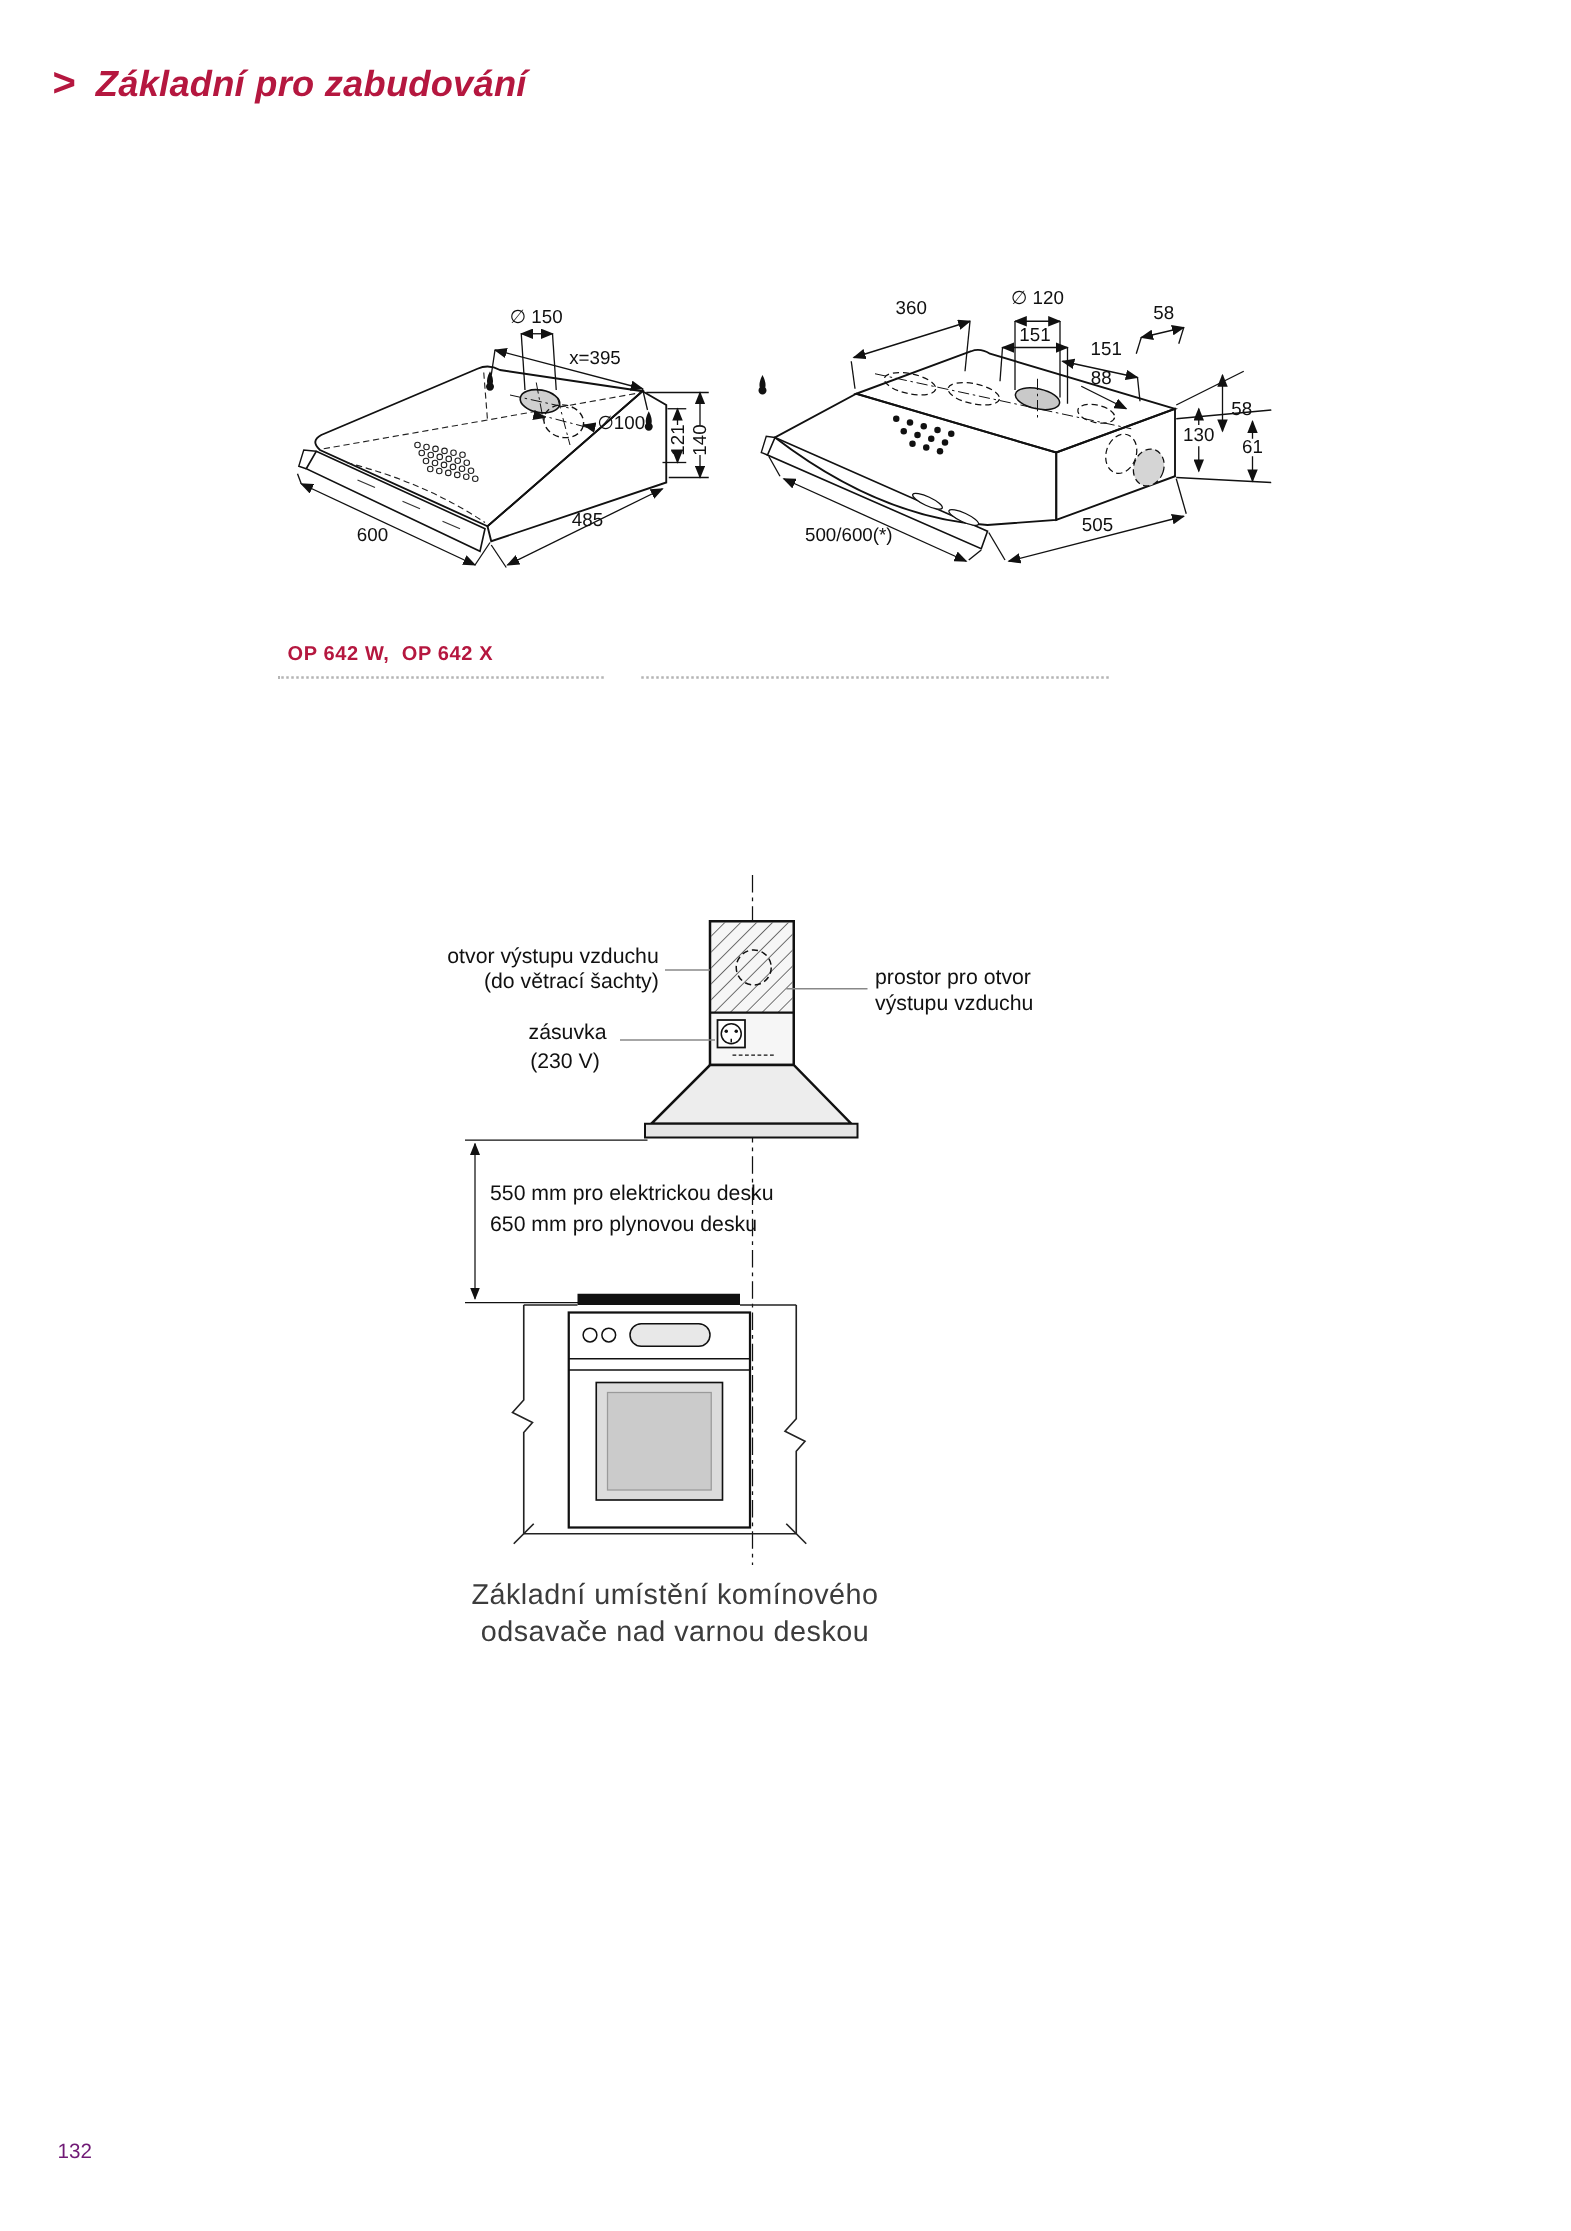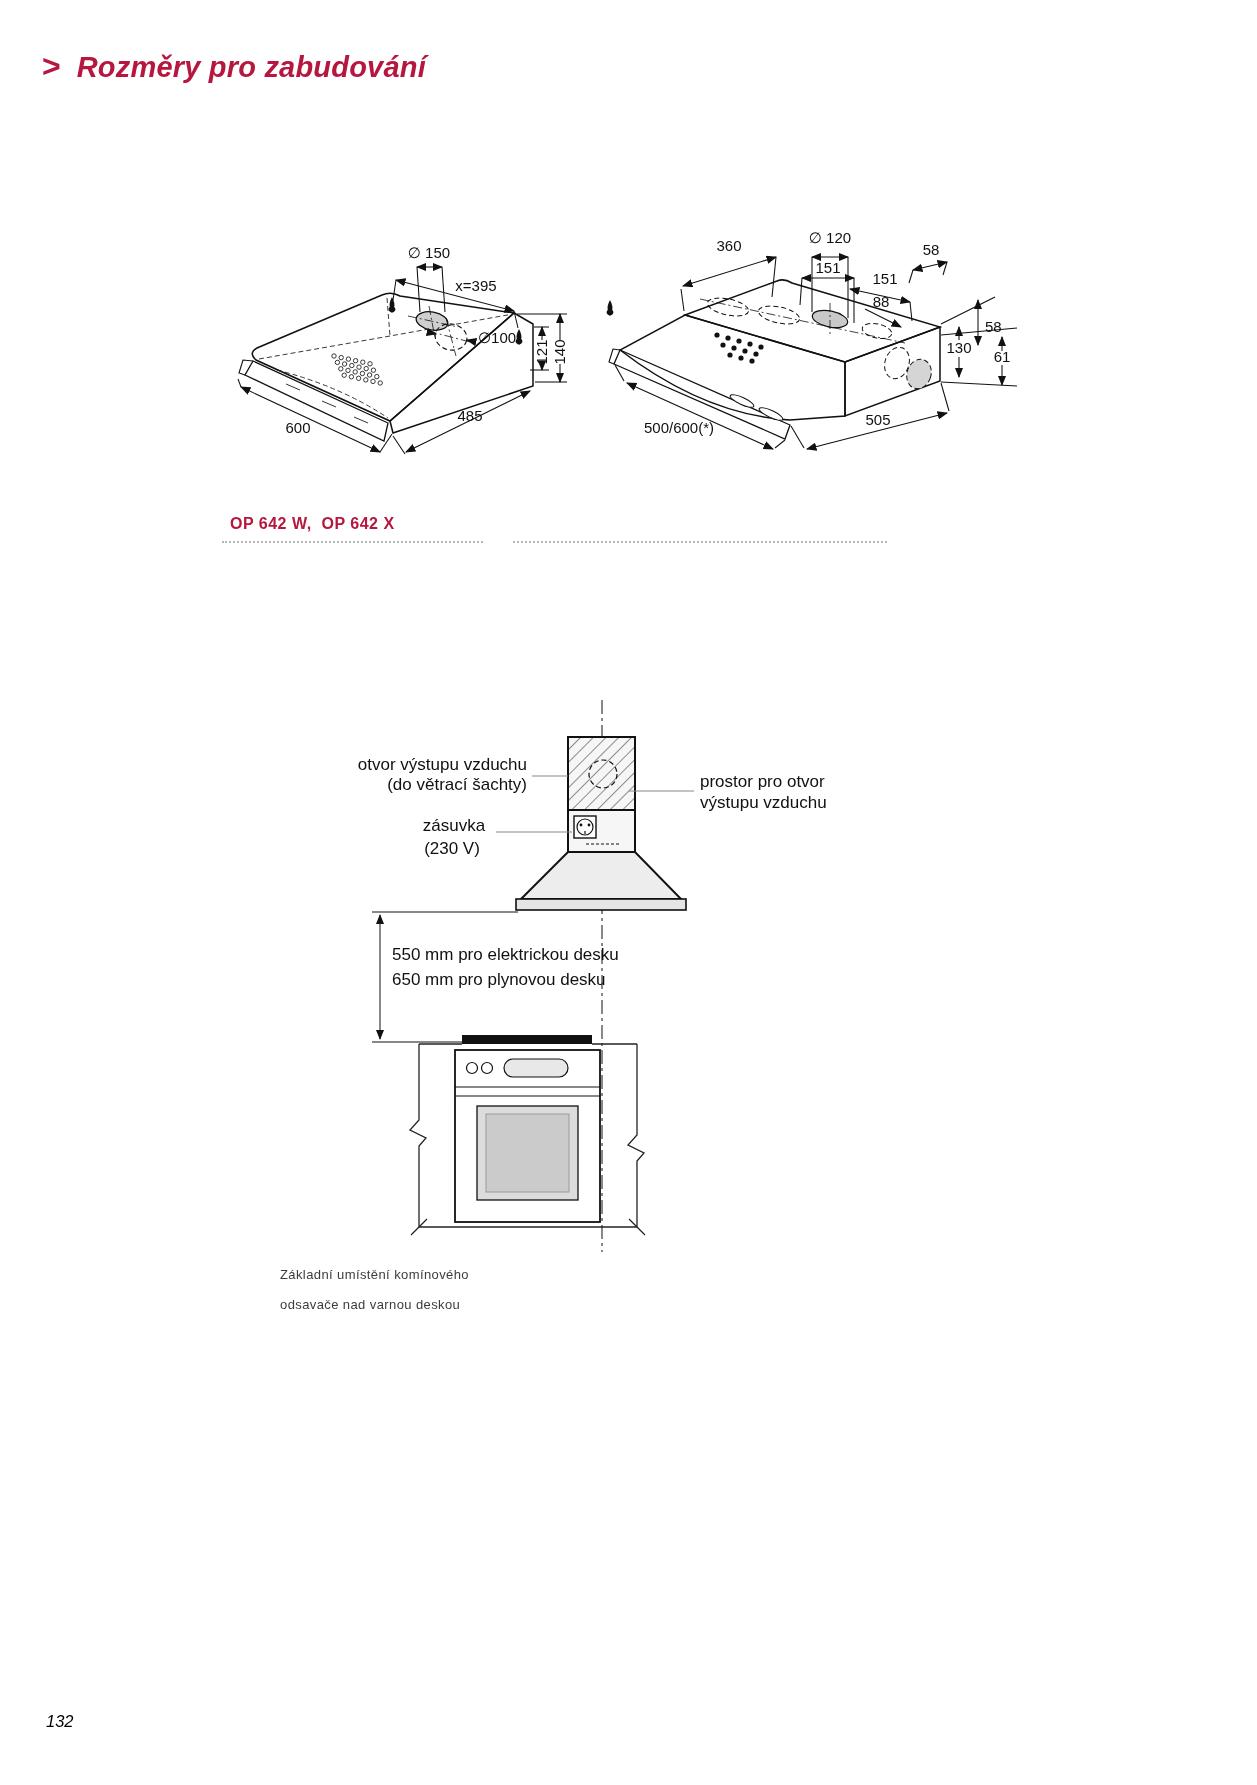--- a/index.html
+++ b/index.html
@@ -9,37 +9,37 @@
   
   .title-row{position:absolute;left:42px;top:50px;display:flex;align-items:baseline;}
   .chev{color:#b5173f;font-size:32px;font-weight:bold;line-height:1;}
   .title{margin:0 0 0 16px;color:#b5173f;font-size:29px;font-style:italic;font-weight:bold;
          letter-spacing:.2px;}
   
   .model-label{position:absolute;color:#b5173f;font-weight:bold;font-size:16px;
                letter-spacing:.5px;white-space:pre;line-height:23px;}
   .dotsep{position:absolute;border-top:2px dotted #b5b5b5;height:0;}
   
-  .caption{position:absolute;left:280px;top:1260px;width:520px;
-           font-size:13px;color:#3c3c3c;letter-spacing:.4px;line-height:30px;}
-  .pagenum{position:absolute;left:46px;top:1712px;color:#000000;font-size:16.5px;font-style:italic;}
+  .caption{position:absolute;left:280px;top:1260px;width:520px;text-align:center;
+           font-size:23px;color:#3c3c3c;letter-spacing:.4px;line-height:30px;}
+  .pagenum{position:absolute;left:46px;top:1712px;color:#701a75;font-size:16.5px;}
   
   svg text{font-family:"Liberation Sans",sans-serif;}
   .dt{font-size:15px;fill:#111;}
   .lbl{font-size:17px;fill:#111;}
   .outl{stroke:#111;stroke-width:1.5;fill:none;}
 </style>
 </head>
 <body>
 
 <div class="page">
 
   <div class="title-row">
     <span class="chev">&gt;</span>
-    <h1 class="title">Rozměry pro zabudování</h1>
+    <h1 class="title">Základní pro zabudování</h1>
   </div>
 
   <svg class="abs" style="left:140px;top:190px" width="440" height="310" viewBox="0 0 440 310">
     <defs>
       <marker id="a1" markerWidth="10" markerHeight="8" refX="9" refY="4" orient="auto-start-reverse">
         <path d="M0,0 L10,4 L0,8 Z" fill="#111"></path>
       </marker>
     </defs>
 
     <g>

